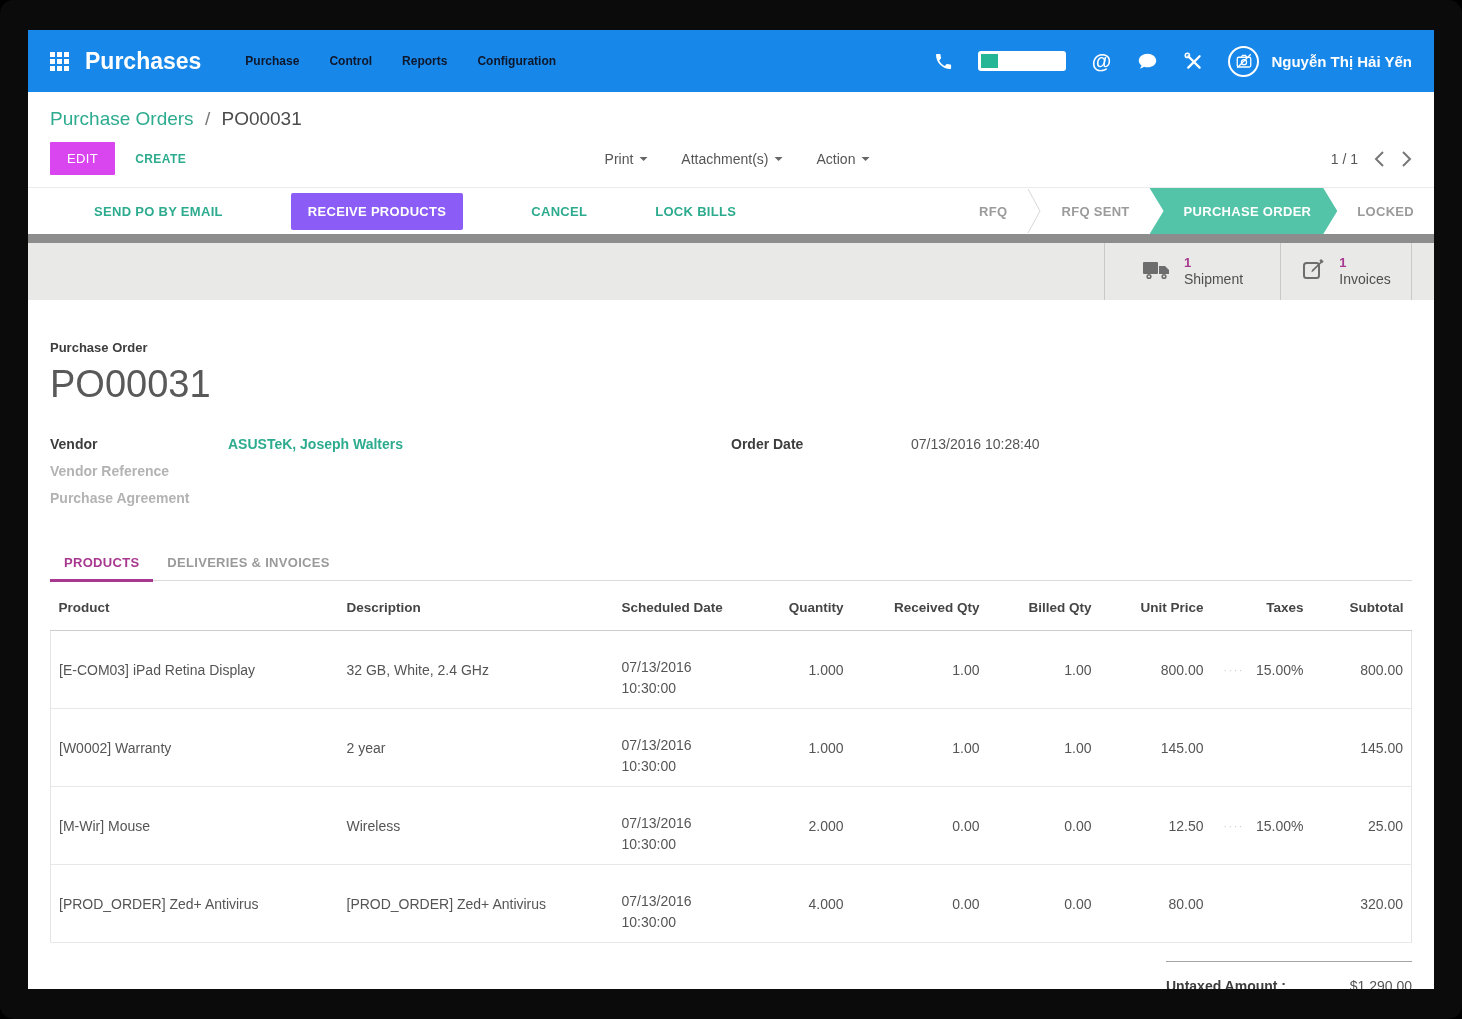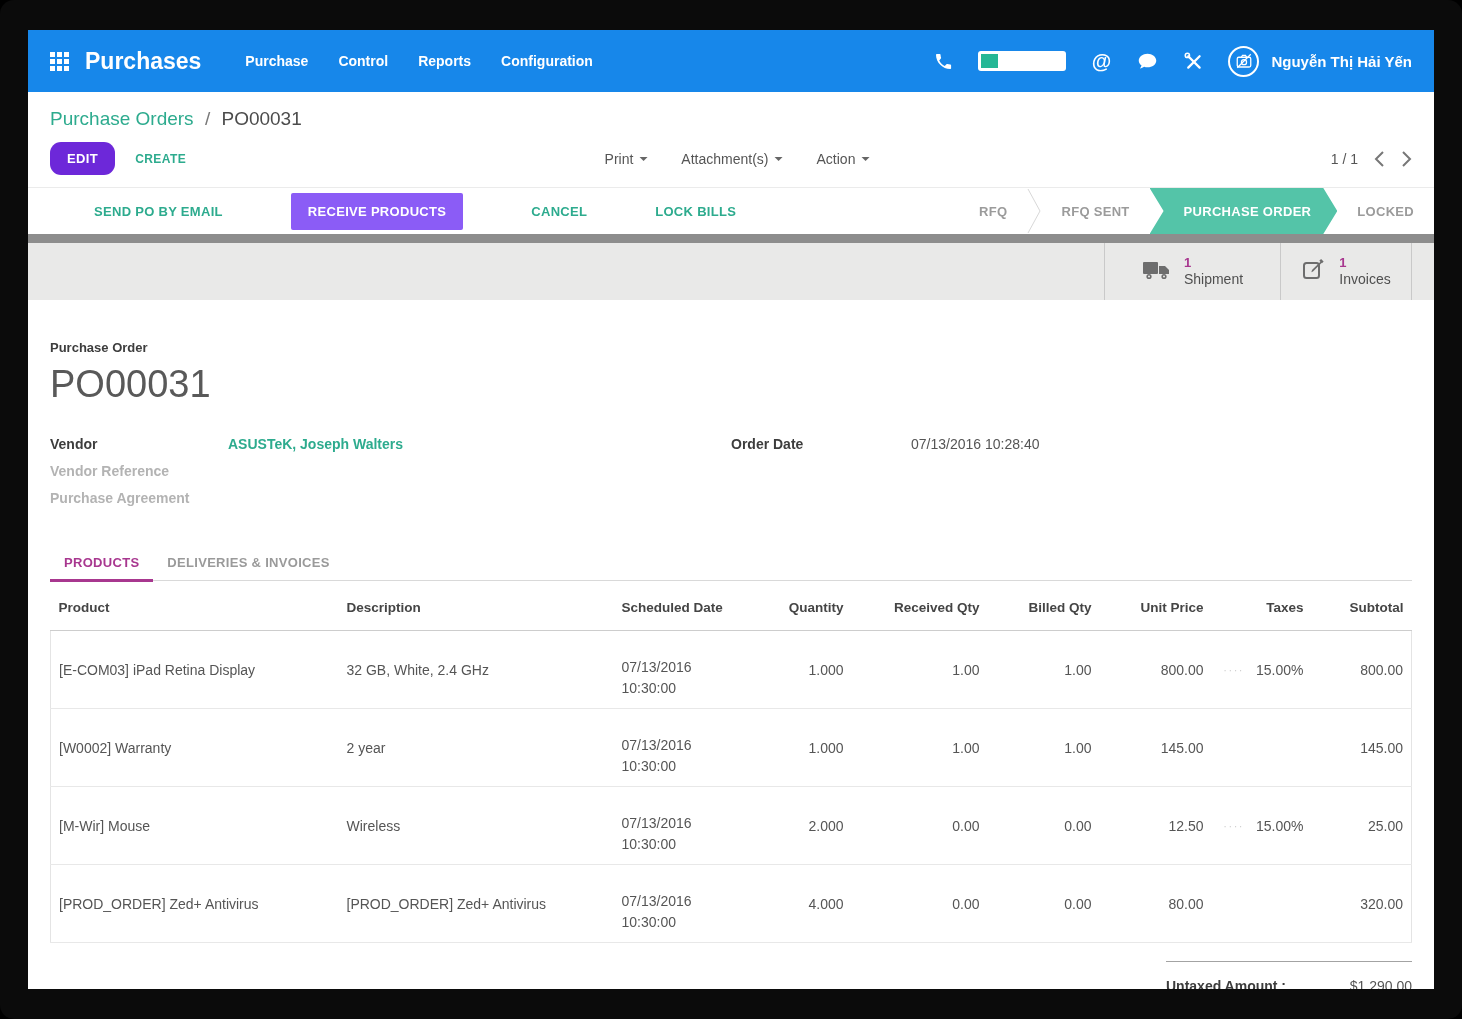--- a/index.html
+++ b/index.html
@@ -6,35 +6,35 @@
   body { background:#000; font-family:"Liberation Sans", sans-serif; width:1462px; height:1019px; }
   .frame { width:1462px; height:1019px; background:#0b0b0b; padding:30px 28px; border-radius:14px; }
   .app { width:1406px; height:959px; background:#fff; display:flex; flex-direction:column; overflow:hidden; }
 
   
   .navbar { height:62px; background:#1787ea; display:flex; align-items:center; padding:0 22px; flex:0 0 auto; }
   .apps-grid { display:grid; grid-template-columns:repeat(3,5px); grid-template-rows:repeat(3,5px); gap:2px; cursor:pointer; }
   .apps-grid i { background:#fff; display:block; }
   .nav-title { color:#fff; font-size:23px; font-weight:bold; margin:0 44px 0 16px; }
   .nav-menu { display:flex; gap:30px; }
-  .nav-item { color:#ffffff; font-size:14px; font-weight:bold; cursor:pointer; }
+  .nav-item { color:#0f172a; font-size:12px; font-weight:bold; cursor:pointer; }
   .nav-right { margin-left:auto; display:flex; align-items:center; gap:24px; }
   .nav-icon { width:22px; height:22px; display:flex; align-items:center; justify-content:center; cursor:pointer; }
   .at-glyph { color:#fff; font-size:20px; font-weight:bold; }
   .progress-wrap { width:88px; height:20px; background:#fff; border-radius:3px; position:relative; cursor:pointer; }
   .progress-fill { position:absolute; left:3px; top:3px; bottom:3px; width:17px; background:#25b795; }
   .avatar { width:31px; height:31px; border-radius:50%; border:2px solid #fff; display:flex; align-items:center; justify-content:center; cursor:pointer; }
   .user-name { color:#fff; font-size:15px; font-weight:bold; margin-left:-12px; cursor:pointer; }
 
   
   .bc-row { padding:16px 22px 2px; font-size:19px; color:#4c4c4c; }
   .bc-link { color:#2dab8e; cursor:pointer; }
   .bc-sep { color:#777; padding:0 6px; }
   .cp-row { display:flex; align-items:center; padding:10px 22px 12px; border-bottom:1px solid #ebebeb; position:relative; }
-  .btn-edit { background:#6d28d9; color:#fff; font-size:13px; font-weight:bold; border:none; padding:9px 17px; border-radius:11px; letter-spacing:.4px; cursor:pointer; }
+  .btn-edit { background:#d946ef; color:#fff; font-size:13px; font-weight:normal; border:none; padding:9px 17px; border-radius:1px; letter-spacing:.4px; cursor:pointer; }
   .btn-create { color:#2dab8e; font-size:12px; font-weight:bold; margin-left:20px; letter-spacing:.4px; cursor:pointer; background:none; border:none; }
   .cp-dropdowns { position:absolute; left:50%; transform:translateX(-50%); display:flex; gap:22px; }
   .dd { font-size:14px; color:#555; display:flex; align-items:center; gap:6px; cursor:pointer;margin-left:12px; }
   .caret { width:0; height:0; border-left:4px solid transparent; border-right:4px solid transparent; border-top:4px solid #666; }
   .pager { margin-left:auto; display:flex; align-items:center; gap:16px; font-size:14px; color:#555; }
   .pg-chev { cursor:pointer; display:flex; align-items:center; }
 
   
   .statusbar { display:flex; align-items:stretch; height:46px; padding-left:22px; flex:0 0 auto; }
   .sb-left { display:flex; align-items:center; gap:24px; }

